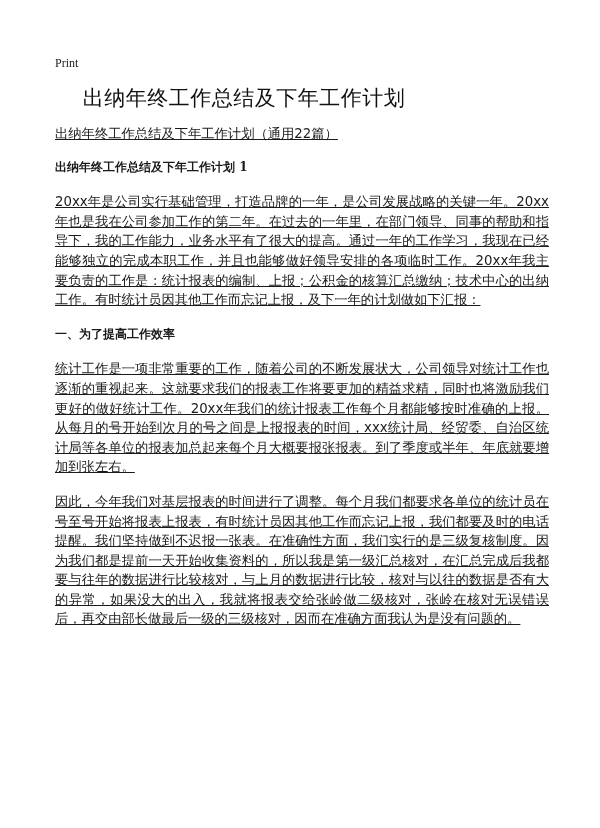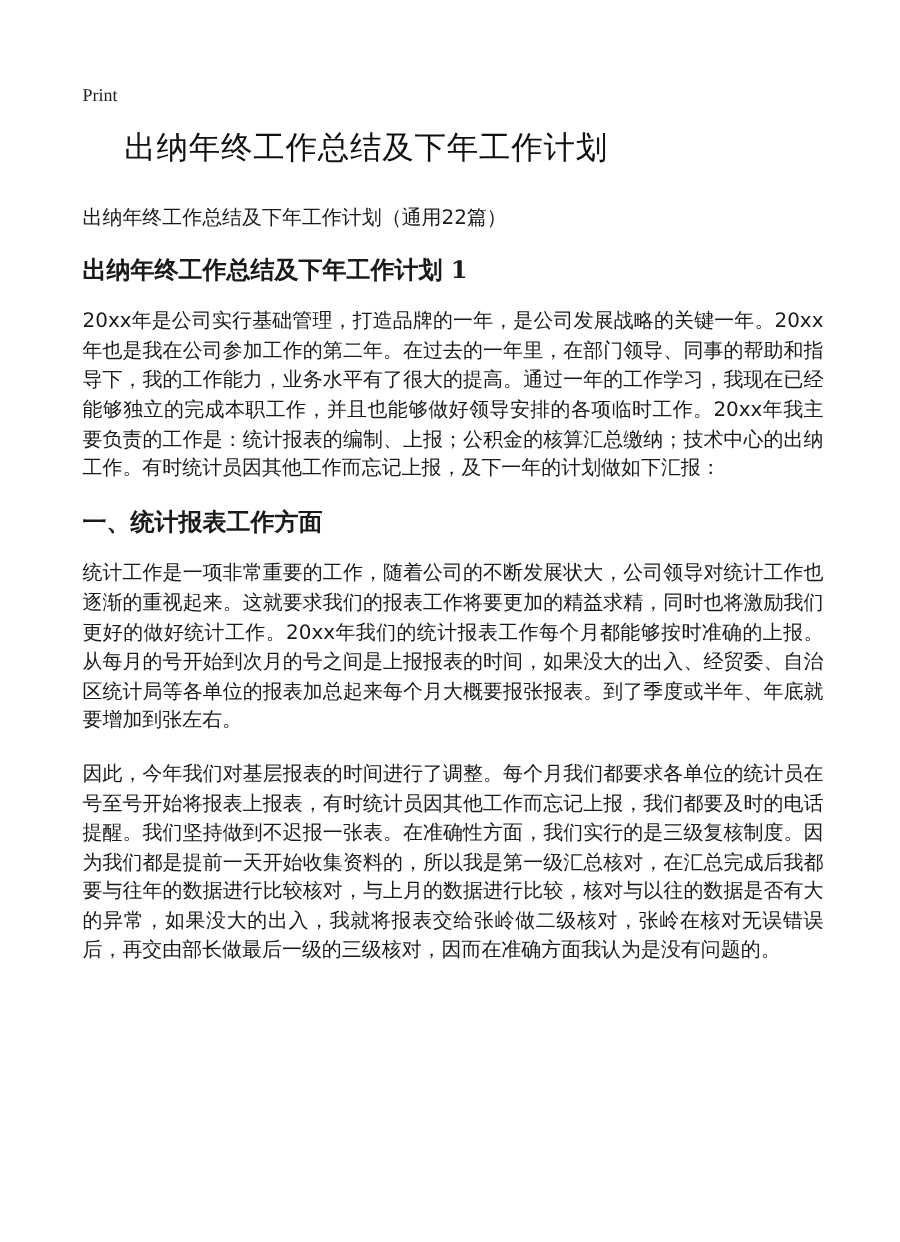--- a/index.html
+++ b/index.html
@@ -1,30 +1,30 @@
 <!DOCTYPE html>
 <html><head>
 <meta charset="utf-8">
 <style>
   html, body { margin: 0; padding: 0; background: #ffffff; }
   body { width: 600px; height: 828px; overflow: hidden; position: relative;
          font-family: "DejaVu Sans", sans-serif; color: #1a1a1a; }
   .print { position: absolute; left: 55px; top: 56px; font-family: "Liberation Serif", serif; font-size: 12px; color: #222; }
   .title { position: absolute; left: 0; width: 488px; top: 84px; text-align: center; font-size: 21px; color: #111; letter-spacing: 0.5px; }
   .content { position: absolute; left: 55px; top: 120px; width: 494px; font-size: 13.3px; line-height: 19.6px; }
-  .content p { margin: 16px 0 15px 0; text-align: justify; word-break: break-all; }
-  .content h3 { margin: 0 0 15px 0; font-size: 16px; font-weight: bold; line-height: 19.6px; font-family: "DejaVu Serif", serif; }
+  .content p { margin: 4px 0 15px 0; text-align: justify; word-break: break-all; text-decoration: underline; }
+  .content h3 { margin: 0 0 15px 0; font-size: 12px; font-weight: bold; line-height: 19.6px; font-family: "DejaVu Serif", serif; }
   .subtitle { margin-bottom: 14px !important; }
 </style>
 </head>
 <body>
 
 <div class="print">Print</div>
 <div class="title">出纳年终工作总结及下年工作计划</div>
 
 <div class="content">
   <p class="subtitle">出纳年终工作总结及下年工作计划（通用22篇）</p>
   <h3>出纳年终工作总结及下年工作计划 1</h3>
   <p>20xx年是公司实行基础管理，打造品牌的一年，是公司发展战略的关键一年。20xx年也是我在公司参加工作的第二年。在过去的一年里，在部门领导、同事的帮助和指导下，我的工作能力，业务水平有了很大的提高。通过一年的工作学习，我现在已经能够独立的完成本职工作，并且也能够做好领导安排的各项临时工作。20xx年我主要负责的工作是：统计报表的编制、上报；公积金的核算汇总缴纳；技术中心的出纳工作。有时统计员因其他工作而忘记上报，及下一年的计划做如下汇报：</p>
-  <h3>一、统计报表工作方面</h3>
-  <p>统计工作是一项非常重要的工作，随着公司的不断发展状大，公司领导对统计工作也逐渐的重视起来。这就要求我们的报表工作将要更加的精益求精，同时也将激励我们更好的做好统计工作。20xx年我们的统计报表工作每个月都能够按时准确的上报。从每月的号开始到次月的号之间是上报报表的时间，如果没大的出入、经贸委、自治区统计局等各单位的报表加总起来每个月大概要报张报表。到了季度或半年、年底就要增加到张左右。</p>
+  <h3>一、为了提高工作效率</h3>
+  <p>统计工作是一项非常重要的工作，随着公司的不断发展状大，公司领导对统计工作也逐渐的重视起来。这就要求我们的报表工作将要更加的精益求精，同时也将激励我们更好的做好统计工作。20xx年我们的统计报表工作每个月都能够按时准确的上报。从每月的号开始到次月的号之间是上报报表的时间，xxx统计局、经贸委、自治区统计局等各单位的报表加总起来每个月大概要报张报表。到了季度或半年、年底就要增加到张左右。</p>
   <p>因此，今年我们对基层报表的时间进行了调整。每个月我们都要求各单位的统计员在号至号开始将报表上报表，有时统计员因其他工作而忘记上报，我们都要及时的电话提醒。我们坚持做到不迟报一张表。在准确性方面，我们实行的是三级复核制度。因为我们都是提前一天开始收集资料的，所以我是第一级汇总核对，在汇总完成后我都要与往年的数据进行比较核对，与上月的数据进行比较，核对与以往的数据是否有大的异常，如果没大的出入，我就将报表交给张岭做二级核对，张岭在核对无误错误后，再交由部长做最后一级的三级核对，因而在准确方面我认为是没有问题的。</p>
 </div>
 
 </body></html>

